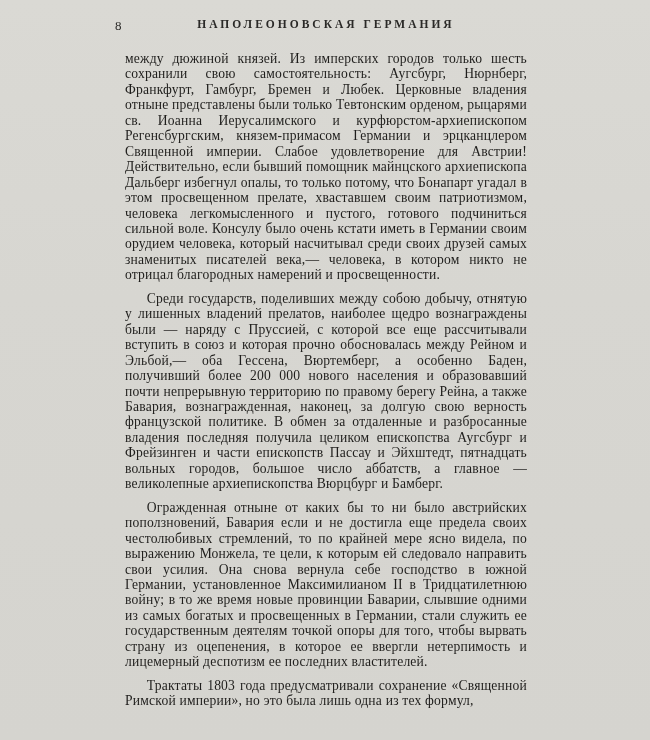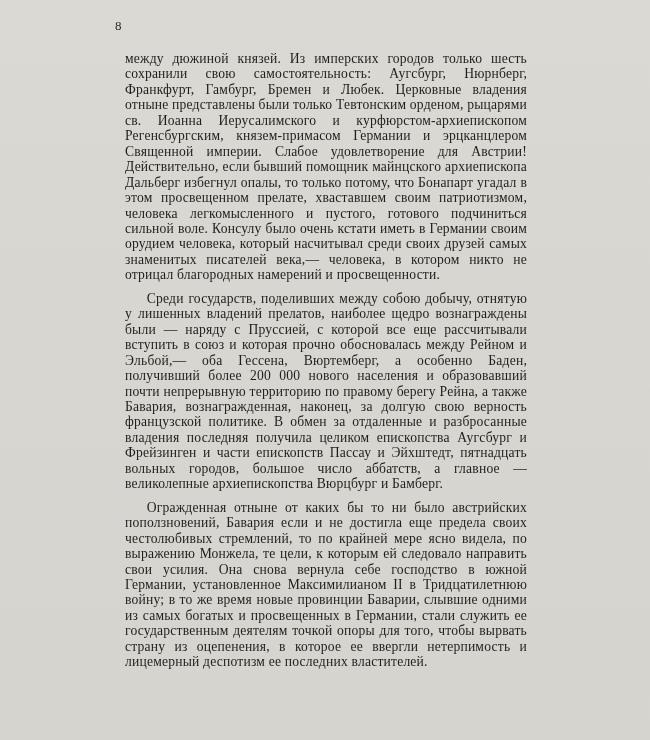--- a/index.html
+++ b/index.html
@@ -64,22 +64,24 @@
   }
 </style>
 </head>
 <body>
 
 <div class="page">
   <div class="text-col">
 
     <div class="header-row">
       <span class="page-number">8</span>
+      <span class="running-head">НАПОЛЕОНОВСКАЯ ГЕРМАНИЯ</span>
     </div>
 
     <div class="body-text">
       <p class="para no-indent">между дюжиной князей. Из имперских городов только шесть сохранили свою самостоятельность: Аугсбург, Нюрнберг, Франкфурт, Гамбург, Бремен и Любек. Церковные владения отныне представлены были только Тевтонским орденом, рыцарями св. Иоанна Иерусалимского и курфюрстом-архиепископом Регенсбургским, князем-примасом Германии и эрцканцлером Священной империи. Слабое удовлетворение для Австрии! Действительно, если бывший помощник майнцского архиепископа Дальберг избегнул опалы, то только потому, что Бонапарт угадал в этом просвещенном прелате, хваставшем своим патриотизмом, человека легкомысленного и пустого, готового подчиниться сильной воле. Консулу было очень кстати иметь в Германии своим орудием человека, который насчитывал среди своих друзей самых знаменитых писателей века,— человека, в котором никто не отрицал благородных намерений и просвещенности.</p>
       <p class="para">Среди государств, поделивших между собою добычу, отнятую у лишенных владений прелатов, наиболее щедро вознаграждены были — наряду с Пруссией, с которой все еще рассчитывали вступить в союз и которая прочно обосновалась между Рейном и Эльбой,— оба Гессена, Вюртемберг, а особенно Баден, получивший более 200 000 нового населения и образовавший почти непрерывную территорию по правому берегу Рейна, а также Бавария, вознагражденная, наконец, за долгую свою верность французской политике. В обмен за отдаленные и разбросанные владения последняя получила целиком епископства Аугсбург и Фрейзинген и части епископств Пассау и Эйхштедт, пятнадцать вольных городов, большое число аббатств, а главное — великолепные архиепископства Вюрцбург и Бамберг.</p>
       <p class="para">Огражденная отныне от каких бы то ни было австрийских поползновений, Бавария если и не достигла еще предела своих честолюбивых стремлений, то по крайней мере ясно видела, по выражению Монжела, те цели, к которым ей следовало направить свои усилия. Она снова вернула себе господство в южной Германии, установленное Максимилианом II в Тридцатилетнюю войну; в то же время новые провинции Баварии, слывшие одними из самых богатых и просвещенных в Германии, стали служить ее государственным деятелям точкой опоры для того, чтобы вырвать страну из оцепенения, в которое ее ввергли нетерпимость и лицемерный деспотизм ее последних властителей.</p>
+      <p class="para">Трактаты 1803 года предусматривали сохранение «Священной Римской империи», но это была лишь одна из тех формул,</p>
     </div>
 
   </div>
 </div>
 
 </body></html>

